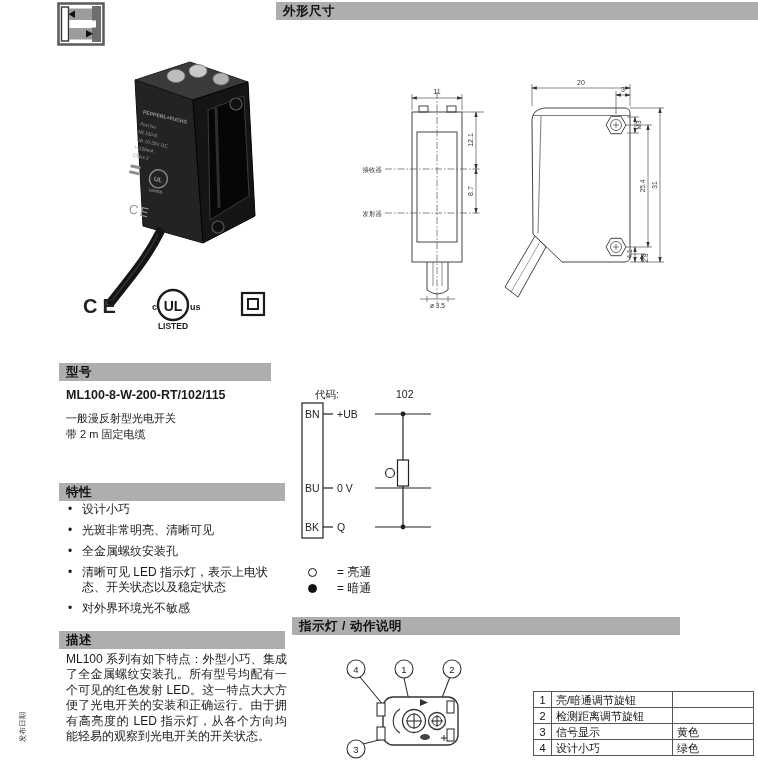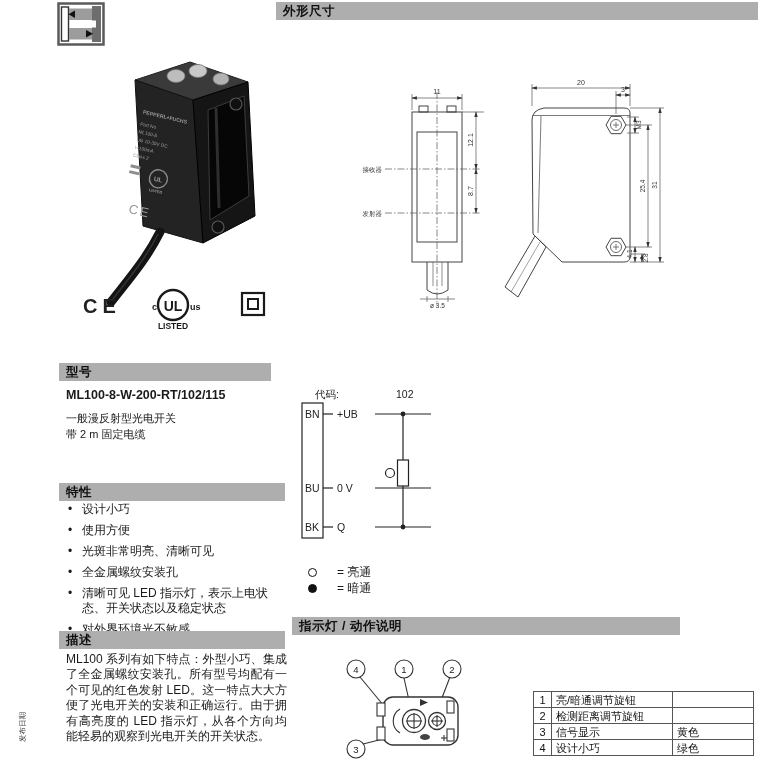--- a/index.html
+++ b/index.html
@@ -191,21 +191,20 @@
   </svg>
 
   <div class="hdr" style="left:59px;top:363px;width:212px;">型号</div>
   <div class="model-no">ML100-8-W-200-RT/102/115</div>
   <div class="model-desc" style="top:410px;">一般漫反射型光电开关</div>
   <div class="model-desc" style="top:426px;">带 2 m 固定电缆</div>
 
   <div class="hdr" style="left:59px;top:483px;width:226px;">特性</div>
   <ul class="features">
     <li>设计小巧</li>
-    <li>使用方便</li>
     <li>光斑非常明亮、清晰可见</li>
     <li>全金属螺纹安装孔</li>
     <li>清晰可见 LED 指示灯，表示上电状态、开关状态以及稳定状态</li>
     <li>对外界环境光不敏感</li>
   </ul>
 
   <div class="hdr" style="left:59px;top:631px;width:226px;">描述</div>
   <div class="desc-text">ML100 系列有如下特点：外型小巧、集成了全金属螺纹安装孔。所有型号均配有一个可见的红色发射 LED。这一特点大大方便了光电开关的安装和正确运行。由于拥有高亮度的 LED 指示灯，从各个方向均能轻易的观察到光电开关的开关状态。</div>
 
 

